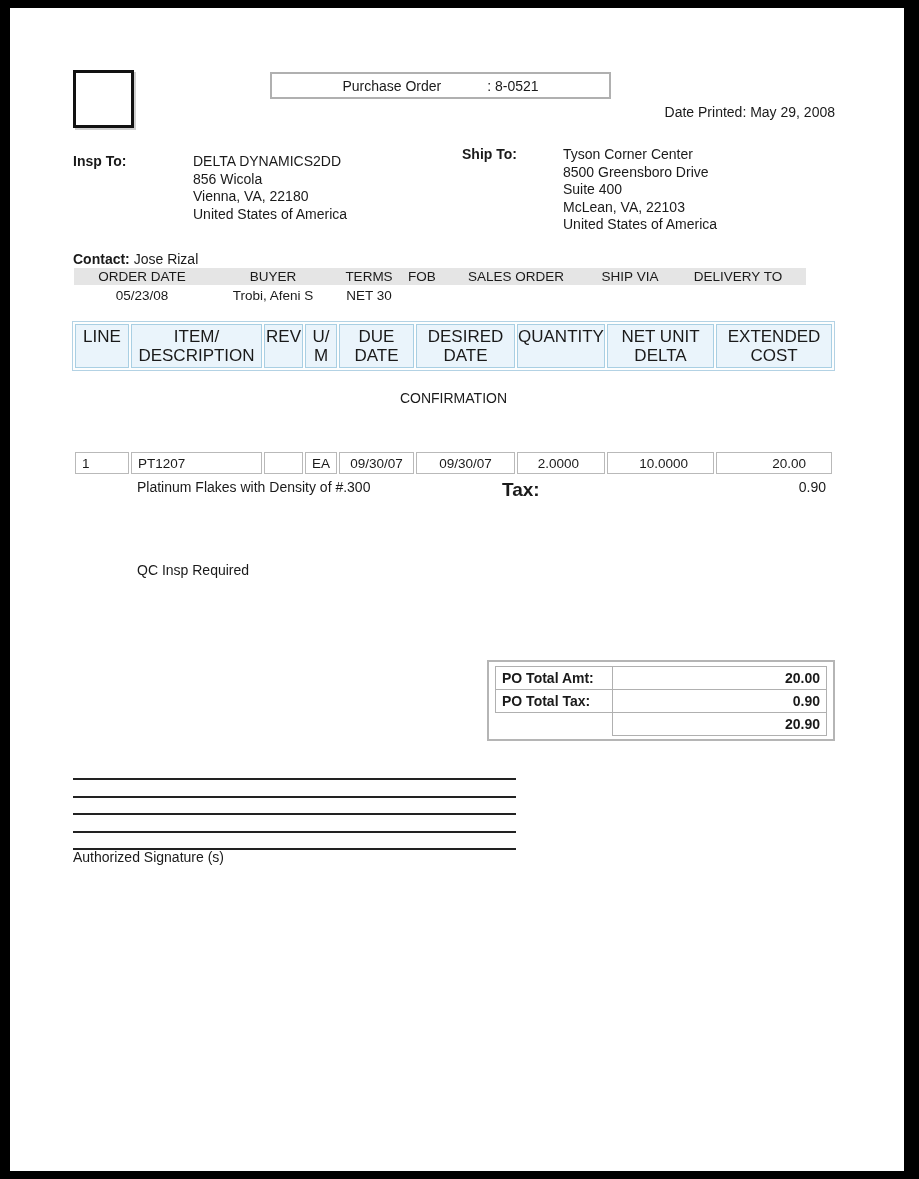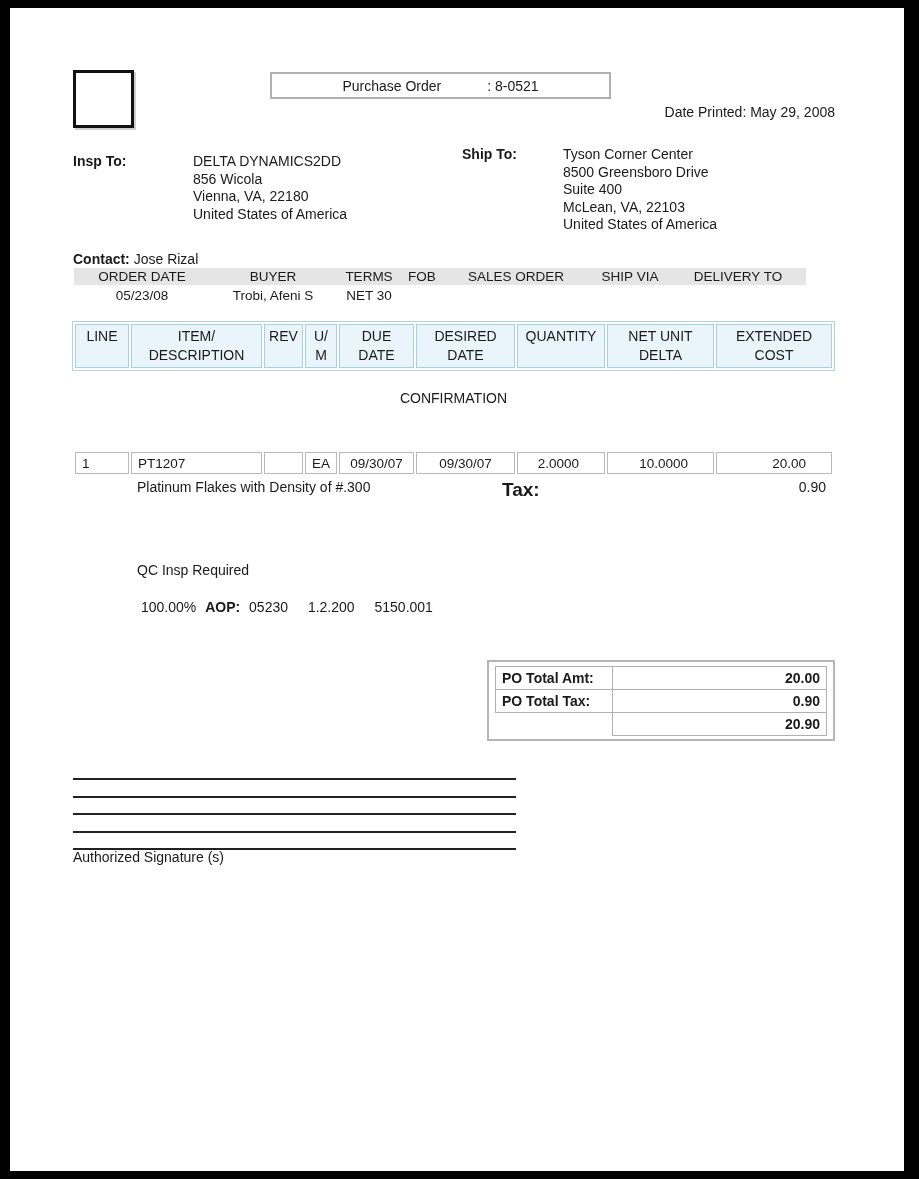--- a/index.html
+++ b/index.html
@@ -36,21 +36,21 @@
   .info-head .cell{background:#e5e5e5;}
   .info-grid .cell{font-size:13.5px;text-align:center;height:17px;line-height:17px;
     white-space:nowrap;overflow:visible;}
 
   
   .li-grid{left:72px;width:763px;box-sizing:border-box;display:grid;
     grid-template-columns:54px 131px 39px 32px 75px 99px 88px 107px 116px;
     gap:2px;padding:2px;}
   .li-head{top:321px;border:1px solid #b3d2e4;background:#fdfefe;}
   .li-head .hcell{background:#eaf4fb;border:1px solid #a9cfe3;min-height:40px;
-    font-size:14px;line-height:19px;text-align:center;white-space:pre-line;
+    font-size:17px;line-height:19px;text-align:center;white-space:pre-line;
     padding-top:2px;}
   .li-row{top:449px;border:1px solid transparent;}
   .li-row .rcell{background:#fff;border:1px solid #b9b9b9;height:22px;
     font-size:13.5px;display:flex;align-items:center;box-sizing:border-box;}
   .al{justify-content:flex-start;padding-left:6px;}
   .ac{justify-content:center;}
   .ar{justify-content:flex-end;padding-right:25px;}
 
   .confirmation{left:73px;top:390px;width:761px;text-align:center;font-size:14px;}
 
@@ -166,27 +166,20 @@
     <div class="rcell ar">2.0000</div>
     <div class="rcell ar">10.0000</div>
     <div class="rcell ar">20.00</div>
   </div>
 
   <div class="abs desc-text">Platinum Flakes with Density of #.300</div>
   <div class="abs tax-label">Tax:</div>
   <div class="abs tax-value">0.90</div>
 
   <div class="abs qc-note">QC Insp Required</div>
-  <div class="abs aop-line">
-    <span class="gap">100.00%</span>
-    <span class="b gap">AOP:</span>
-    <span class="code">05230</span>
-    <span class="code">1.2.200</span>
-    <span class="code">5150.001</span>
-  </div>
 
   <div class="abs totals-box">
     <div class="tot-row">
       <div class="tot-label">PO Total Amt:</div>
       <div class="tot-value">20.00</div>
     </div>
     <div class="tot-row">
       <div class="tot-label">PO Total Tax:</div>
       <div class="tot-value">0.90</div>
     </div>

